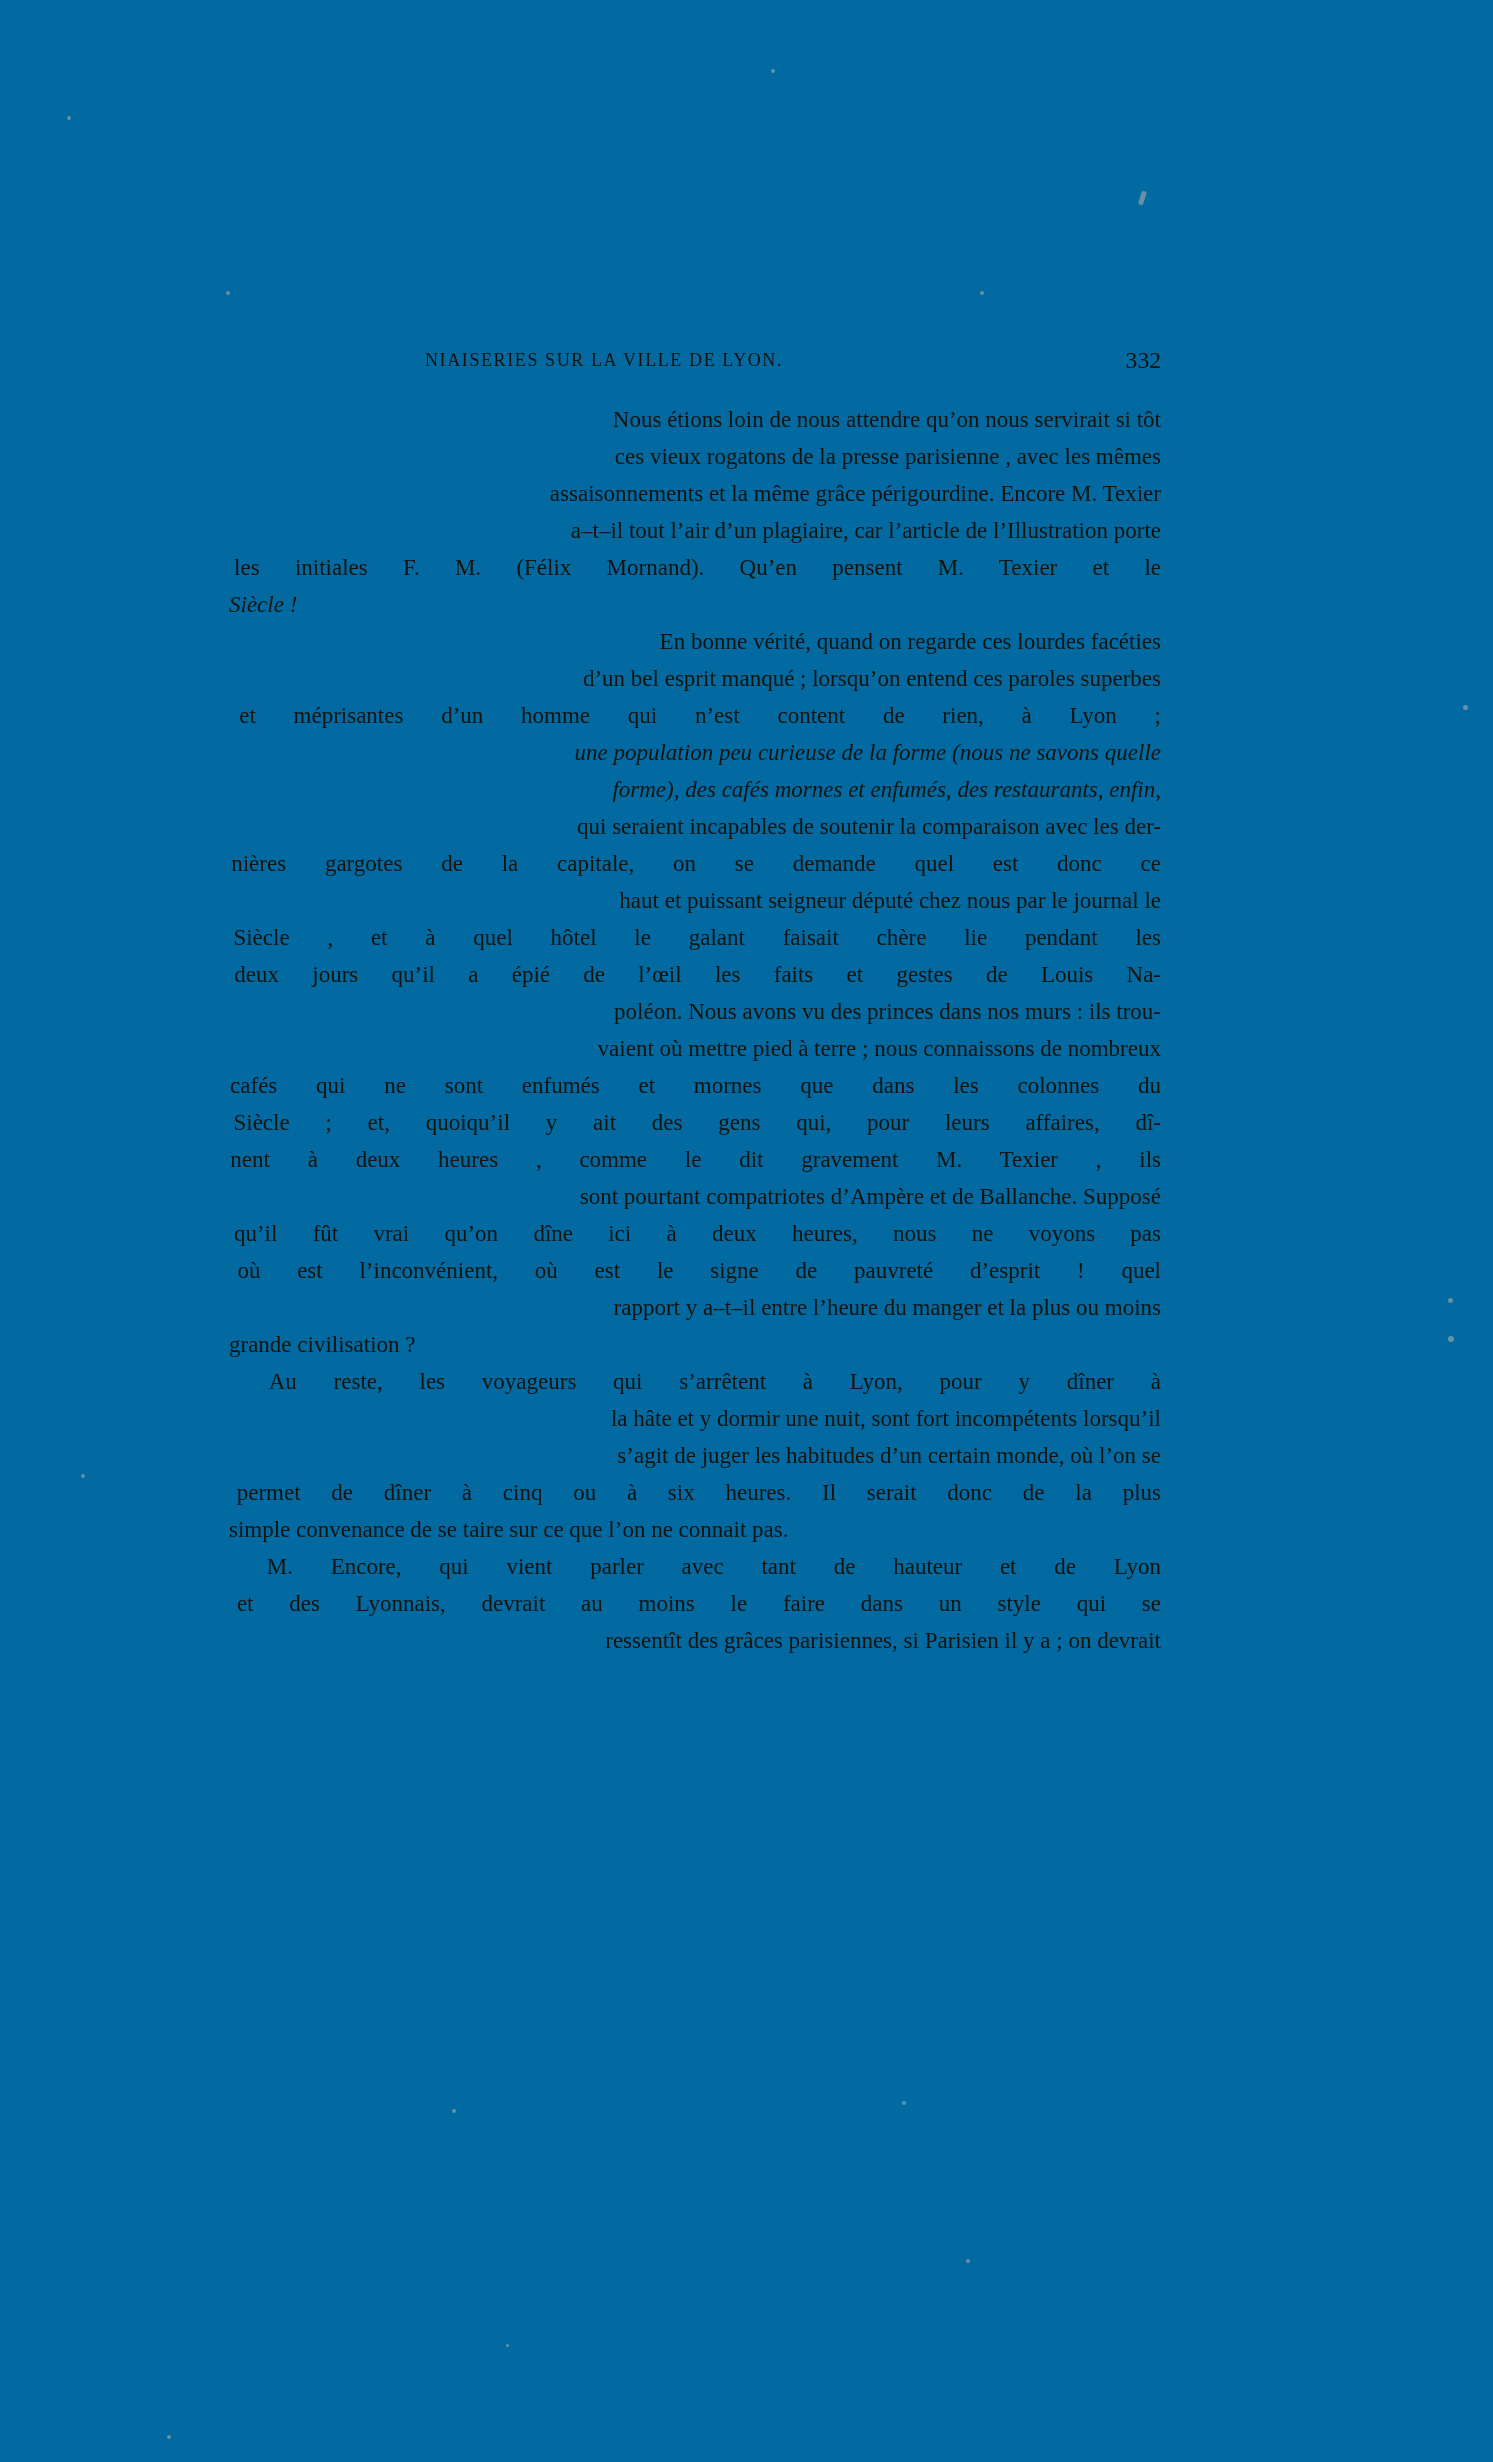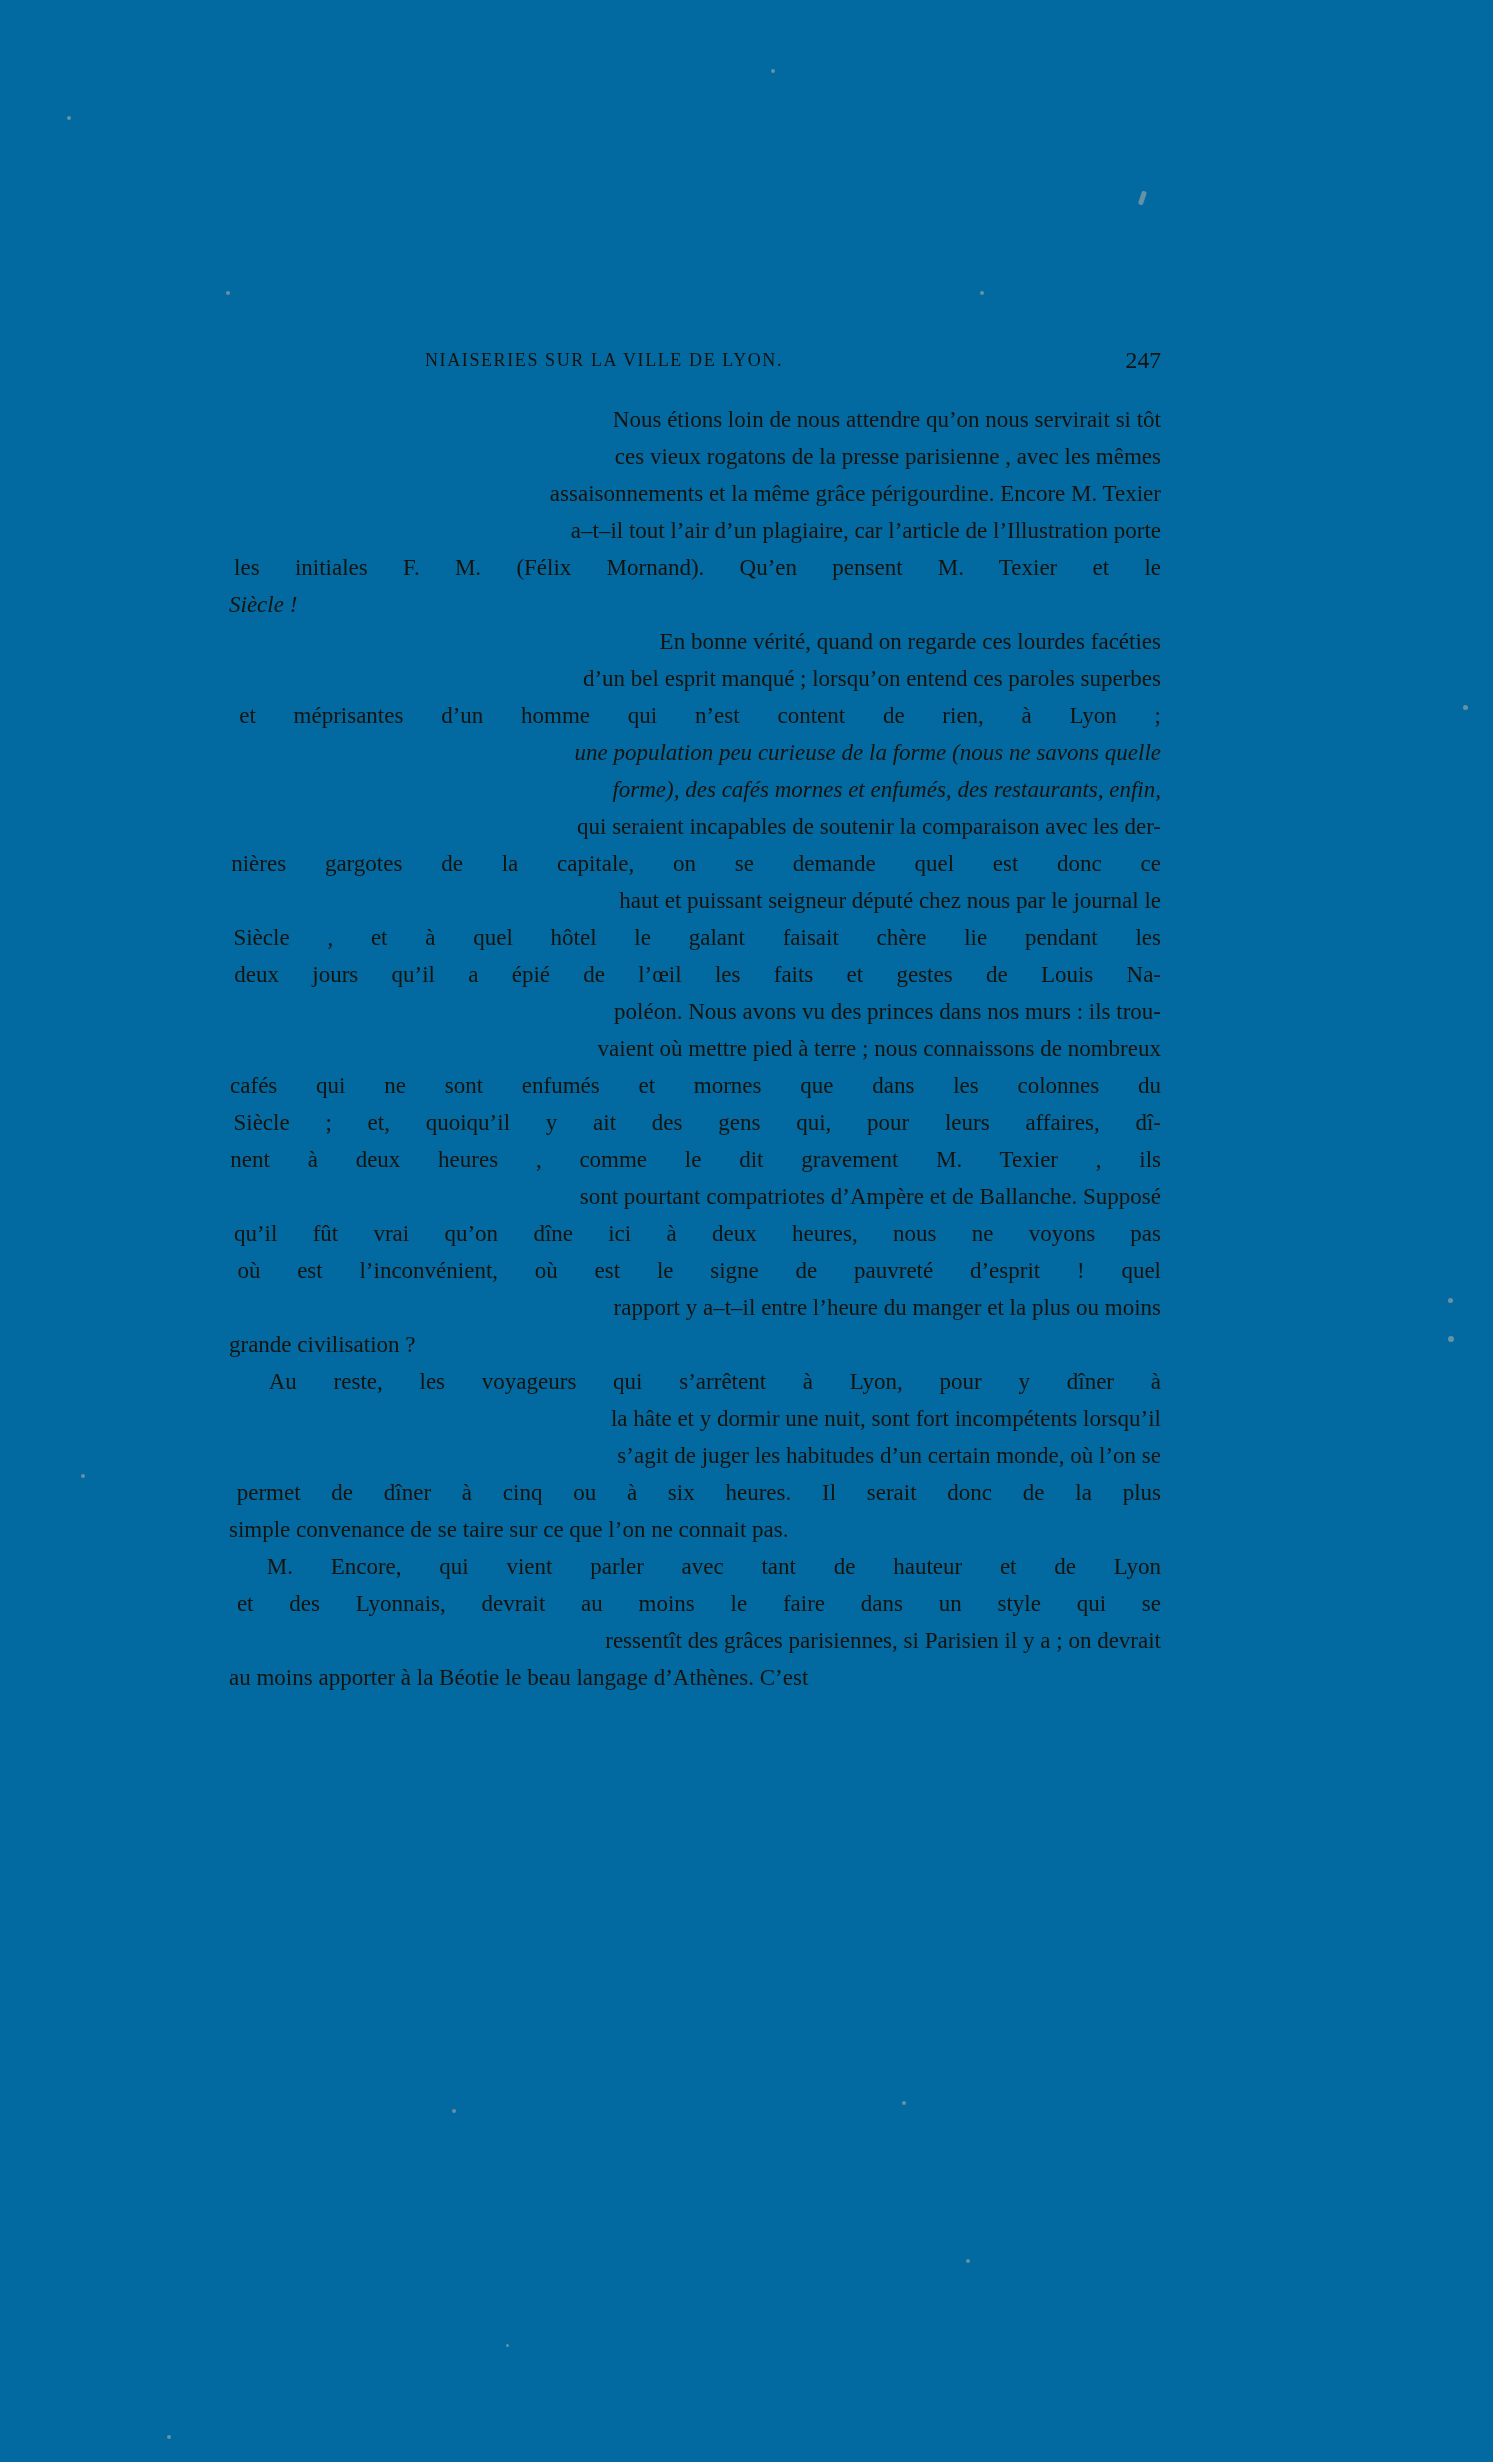--- a/index.html
+++ b/index.html
@@ -98,21 +98,21 @@
   <div class="speck" style="left:452px; top:2109px; width:4.2px;  height:4.2px;"></div>
   <div class="speck" style="left:902px;top:2101px; width:4.2px;  height:4.2px;"></div>
   <div class="speck" style="left:966px;top:2259px; width:4.2px;  height:4.2px;"></div>
   <div class="speck" style="left:167px; top:2435px; width:4.2px;  height:4.2px;"></div>
   <div class="speck" style="left:506px; top:2344px; width:3.4px;  height:3.4px;"></div>
 
   <div class="content">
 
     <div class="runhead">
       <div class="runhead-title">NIAISERIES SUR LA VILLE DE LYON.</div>
-      <div class="runhead-folio">247</div>
+      <div class="runhead-folio">332</div>
     </div>
 
     <p class="para">
       <span class="jline">
         <span><span>Nous</span> <span>étions</span> <span>loin</span> <span>de</span> <span>nous</span> <span>attendre</span> <span>qu’on</span> <span>nous</span> <span>servirait</span> <span>si</span> <span>tôt</span></span>
       </span>
       <span class="jline">
         <span><span>ces</span> <span>vieux</span> <span>rogatons</span> <span>de</span> <span>la</span> <span>presse</span> <span>parisienne</span> <span>,</span> <span>avec</span> <span>les</span> <span>mêmes</span></span>
       </span>
       <span class="jline">
@@ -212,18 +212,17 @@
       <span class="jline">
         <span class="indent"></span>
         <span style="word-spacing: 32px;"><span>M.</span> <span>Encore,</span> <span>qui</span> <span>vient</span> <span>parler</span> <span>avec</span> <span>tant</span> <span>de</span> <span>hauteur</span> <span>et</span> <span>de</span> <span>Lyon</span></span>
       </span>
       <span class="jline">
           <span style="word-spacing: 30px;"><span>et</span> <span>des</span> <span>Lyonnais,</span> <span>devrait</span> <span>au</span> <span>moins</span> <span>le</span> <span>faire</span> <span>dans</span> <span>un</span> <span>style</span> <span>qui</span> <span>se</span></span>
         </span>
       <span class="jline">
           <span><span>ressentît</span> <span>des</span> <span>grâces</span> <span>parisiennes,</span> <span>si</span> <span>Parisien</span> <span>il</span> <span>y</span> <span>a</span> <span>;</span> <span>on</span> <span>devrait</span></span>
         </span>
-      <span class="jline last"><span>au moins apporter à la Béotie le beau langage d’Athènes. C’est</span></span>
     </p>
 
   </div>
 </div>
 
 
 </body></html>

